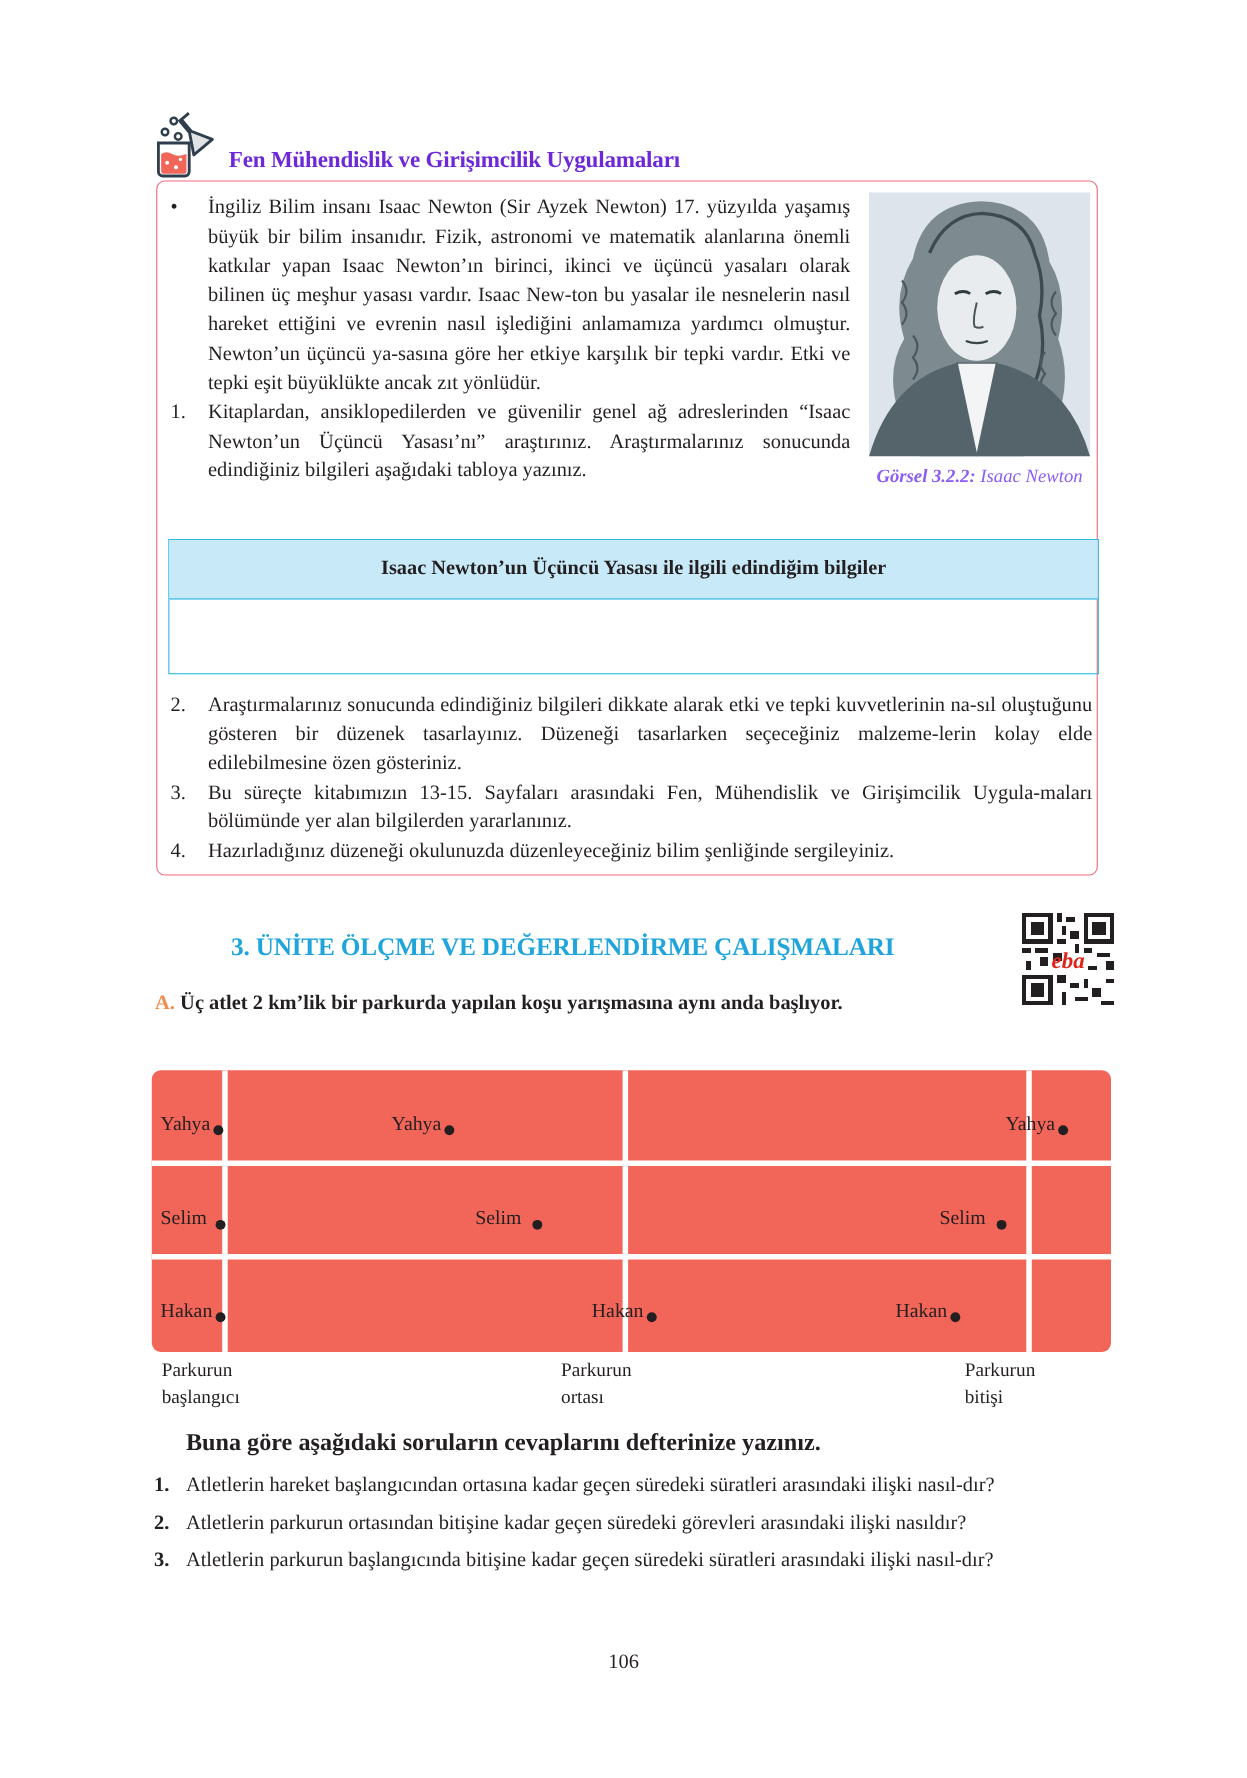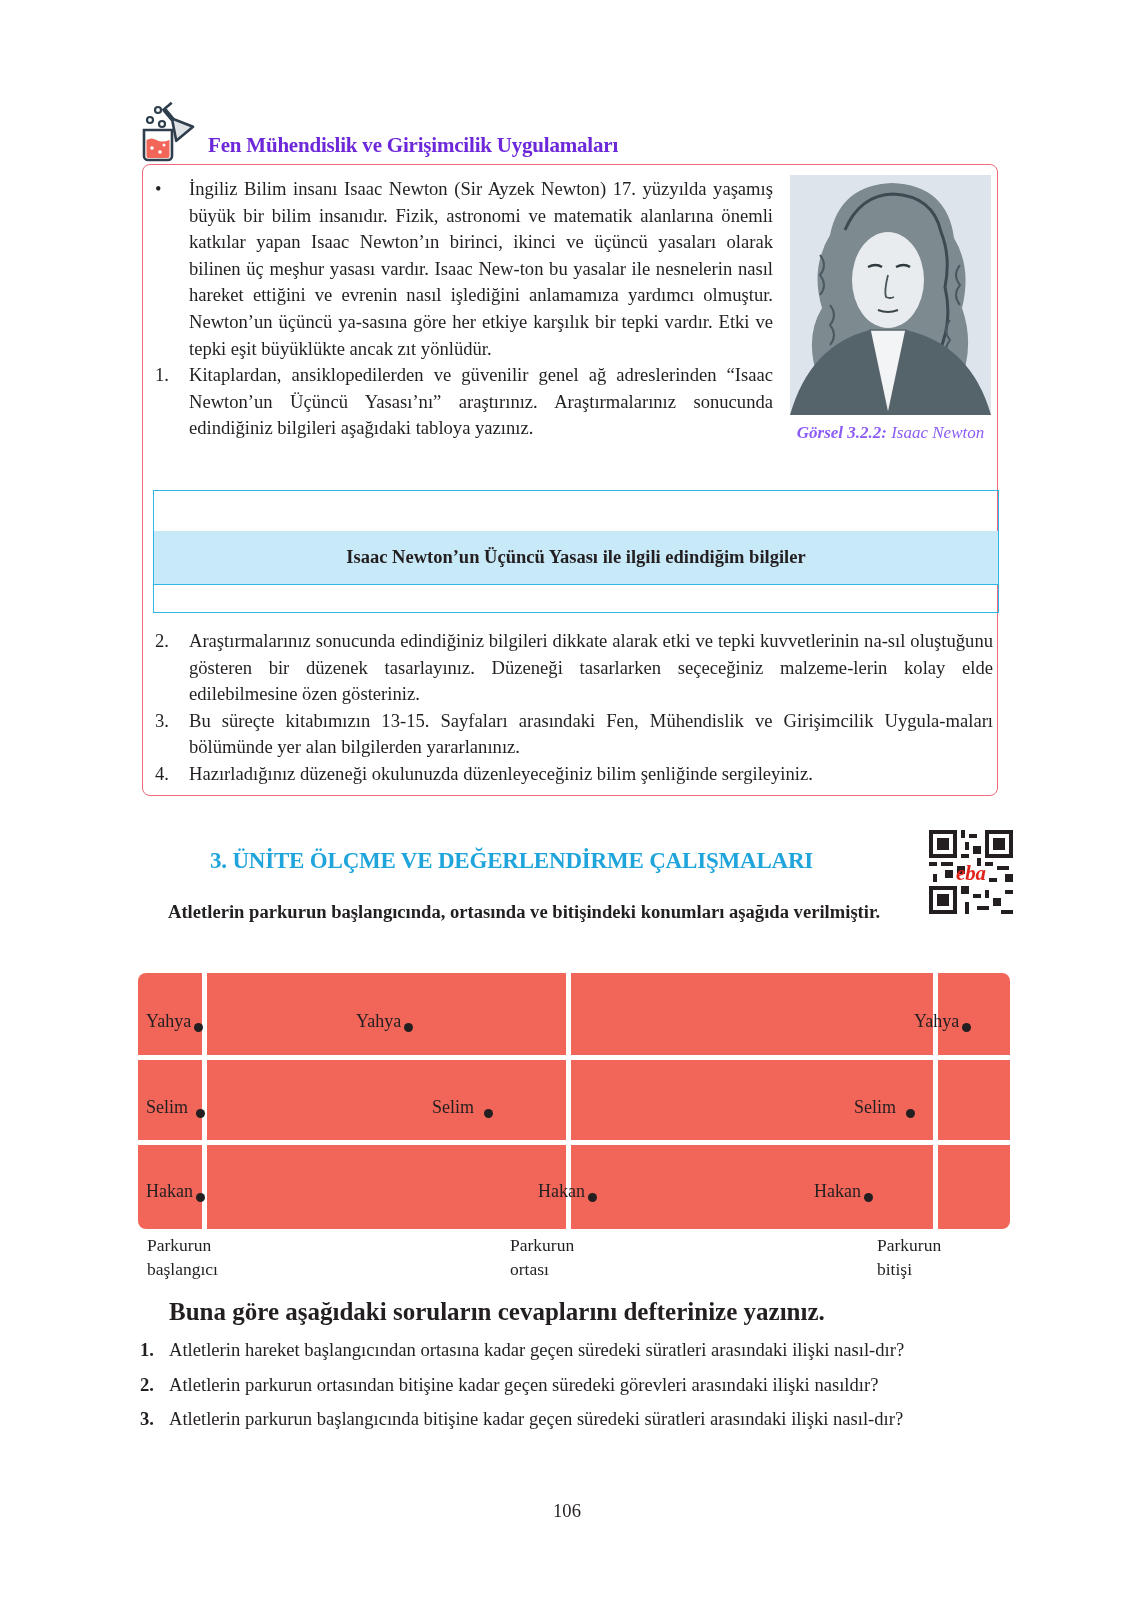--- a/index.html
+++ b/index.html
@@ -16,42 +16,42 @@
   .intro { position: absolute; left: 155px; top: 176px; width: 618px; }
   .item { position: relative; padding-left: 34px; }
   .item .mark { position: absolute; left: 0; top: 0; }
   .item .body { display: block; }
 
   .portrait { position: absolute; left: 790px; top: 175px; width: 201px; height: 240px; background: linear-gradient(180deg,#dfe6ef 0%, #cdd6df 100%); overflow: hidden; }
   .caption { position: absolute; left: 790px; top: 420px; width: 201px; text-align: center; font-size: 17px; line-height: 25px; color: #8b5cf6; font-style: italic; }
   .caption b { font-weight: bold; }
 
   .info-table { position: absolute; left: 153px; top: 490px; width: 846px; height: 123px; border: 1.5px solid #2eb6e5; }
-  .info-table .head { height: 54px; background: #c8e9f8; border-bottom: 1.5px solid #2eb6e5; display: flex; align-items: center; justify-content: center; font-size: 18.5px; font-weight: bold; margin-top: 40px; }
+  .info-table .head { height: 54px; background: #c8e9f8; border-bottom: 1.5px solid #2eb6e5; display: flex; align-items: center; justify-content: center; font-size: 18.5px; font-weight: bold; }
   .info-table .cell { height: 67px; }
 
   .tasks { position: absolute; left: 155px; top: 628px; width: 838px; }
 
   
   .unit-title { position: absolute; left: 210px; top: 848px; font-size: 23px; font-weight: bold; color: #1fa5db; letter-spacing: -0.2px; }
   .qr { position: absolute; left: 929px; top: 830px; width: 84px; height: 84px; }
 
   .qa { position: absolute; left: 141px; top: 897px; width: 870px; font-size: 18.6px; font-weight: bold; line-height: 29px; }
   .qa .letter { color: #f18d4a; }
   .qa .l2 { padding-left: 27px; }
 
   .track { position: absolute; left: 138px; top: 973px; width: 872px; height: 256px; background: #f2665a; border-radius: 8px; overflow: hidden; }
   .vline { position: absolute; top: 0; bottom: 0; width: 5px; background: #ffffff; }
   .hline { position: absolute; left: 0; right: 0; height: 5px; background: #ffffff; }
   .runner { position: absolute; font-size: 18px; color: #231f20; white-space: nowrap; display: flex; align-items: flex-end; }
   .runner .dot { display: inline-block; width: 9px; height: 9px; border-radius: 50%; background: #231f20; margin-left: 3px; }
 
   .tick-label { position: absolute; font-size: 17.5px; line-height: 24px; text-align: left; width: 120px; }
 
-  .prompt { position: absolute; left: 169px; top: 1298px; font-size: 25px; font-weight: bold; }
+  .prompt { position: absolute; left: 169px; top: 1298px; font-size: 22px; font-weight: bold; }
   .questions { position: absolute; left: 140px; top: 1337px; width: 872px; }
   .questions .item { padding-left: 29px; margin-bottom: 8px; }
   .questions .mark { font-weight: bold; }
 
   .page-num { position: absolute; left: 0; width: 1134px; top: 1500px; text-align: center; font-size: 18.6px; }
 </style>
 </head>
 <body>
 
 <div class="fem-icon">
@@ -165,21 +165,24 @@
         <rect x="19" y="15" width="2" height="1"></rect>
         <rect x="9" y="18" width="1" height="3"></rect>
       <rect x="12" y="19" width="3" height="1"></rect>
         <rect x="18" y="20" width="3" height="1"></rect>
     </g>
     <text x="10.5" y="12.6" text-anchor="middle" font-size="5.2" font-style="italic" font-weight="bold" fill="#e2231a" font-family="Liberation Serif, serif">eba</text>
   </svg>
 </div>
 
 <div class="qa">
-  <div class="l2">Atletlerin parkurun başlangıcında, ortasında ve bitişindeki konumları aşağıda verilmiştir.</div>
+  <div>
+    <span class="letter">A.</span>
+    <span>Üç atlet 2 km’lik bir parkurda yapılan koşu yarışmasına aynı anda başlıyor.</span>
+  </div>
 </div>
 
 <div class="track">
   <div class="vline" style="left:64px"></div>
   <div class="vline" style="left:428px"></div>
   <div class="vline" style="left:795px"></div>
   <div class="hline" style="top:82px"></div>
   <div class="hline" style="top:167px"></div>
 
   <div class="runner" style="left:8px; top:38px;">

